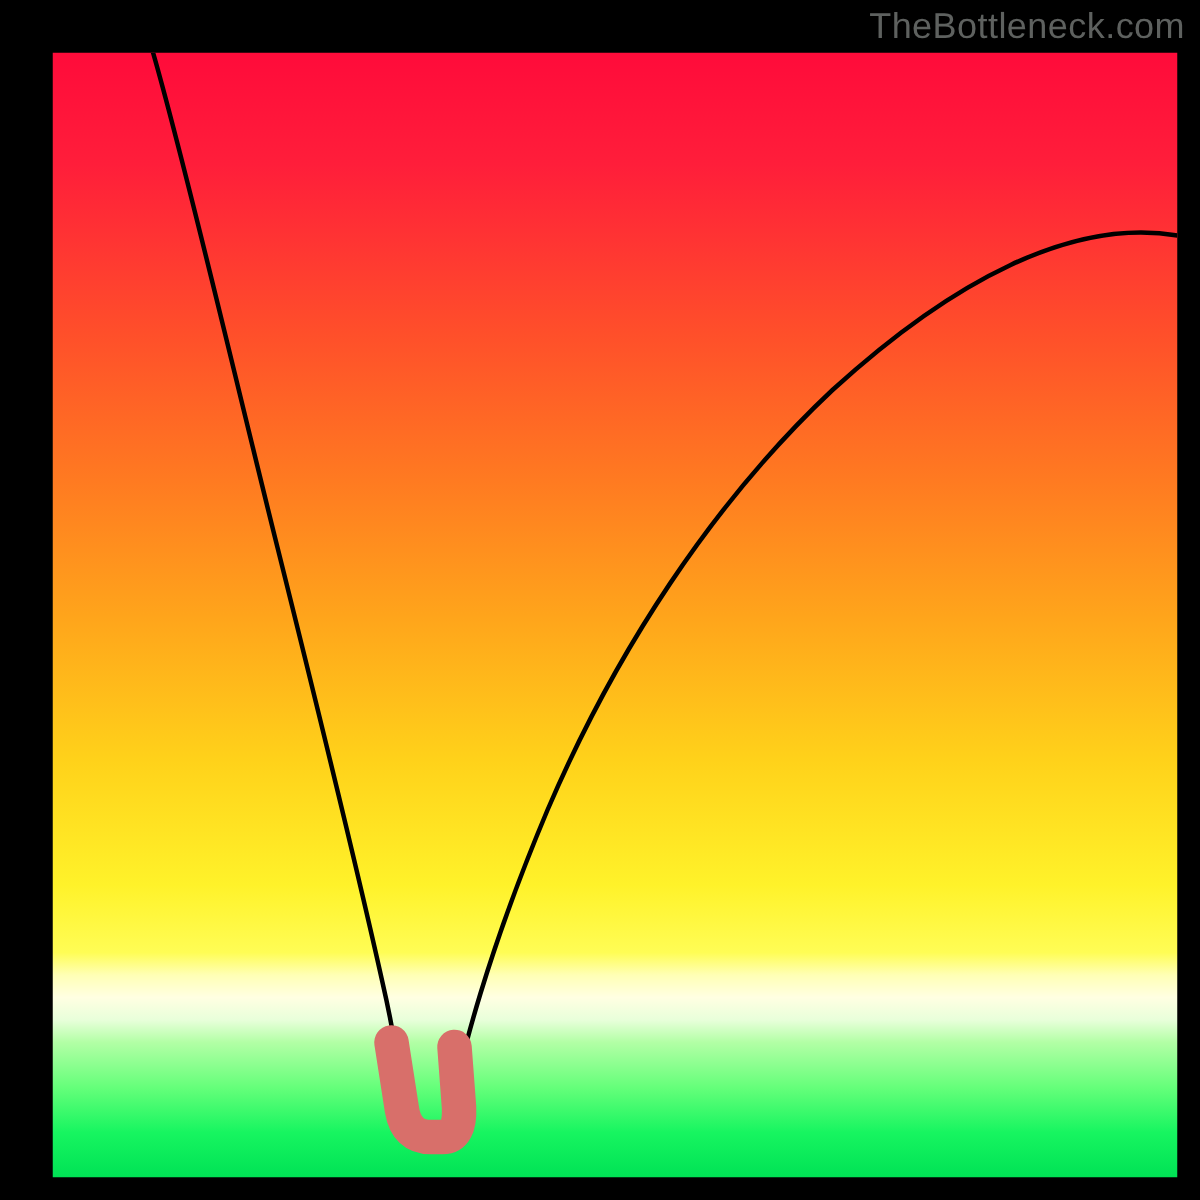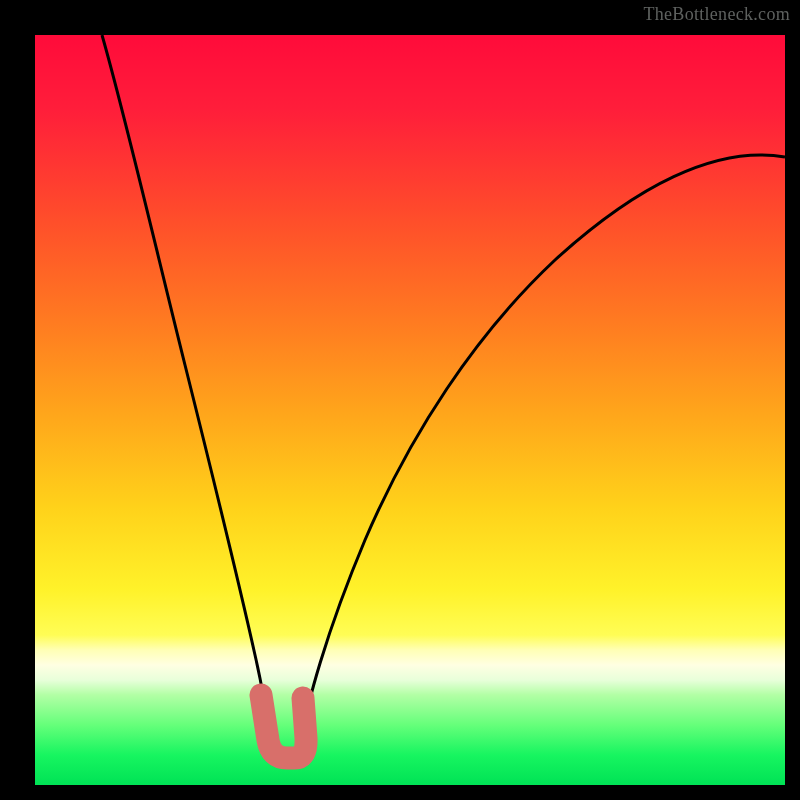--- a/index.html
+++ b/index.html
@@ -45,24 +45,23 @@
       #65ff7a 92%,
       #17f560 96%,
       #00e255 100%
     );
   }
   .watermark {
     position: absolute;
     top: 4px;
     right: 10px;
     color: #5e615f;
-    font-size: 18px;
+    font-size: 24px;
     letter-spacing: 0.3px;
     user-select: none;
-    font-family: Liberation Serif, serif;
   }
   svg.curves {
     position: absolute;
     inset: 0;
   }
 </style>
 </head>
 <body>
 
 <div class="frame">

